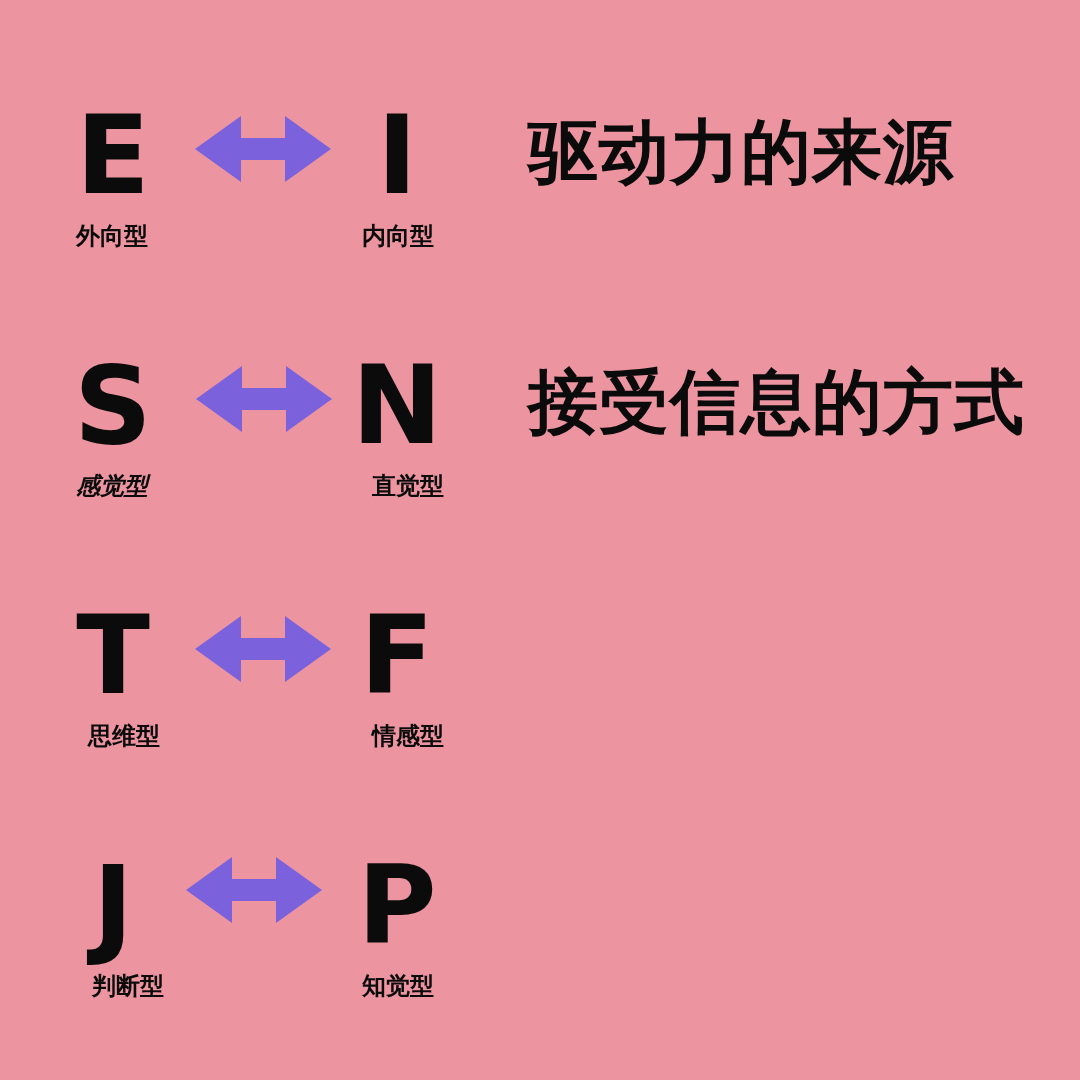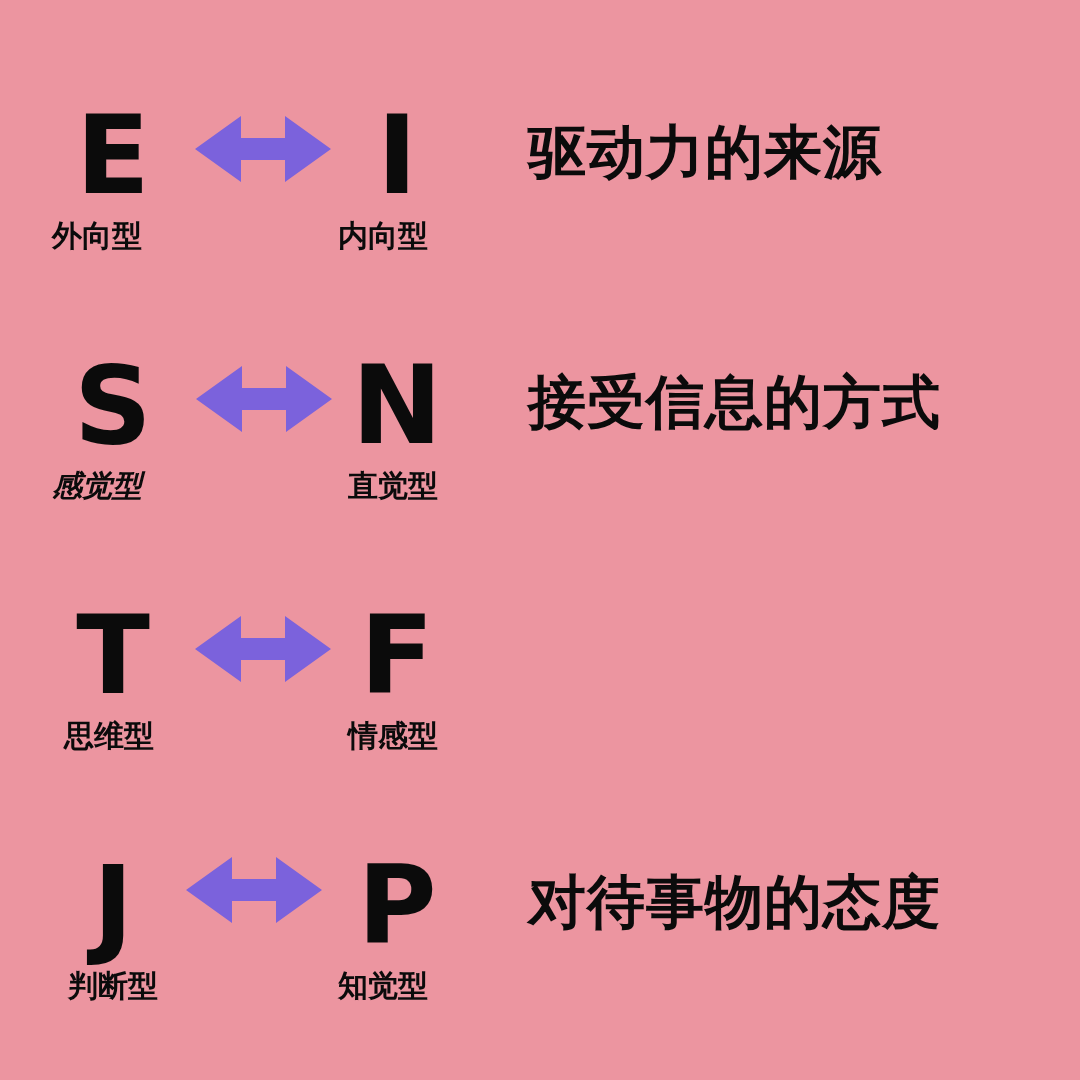--- a/index.html
+++ b/index.html
@@ -1,22 +1,22 @@
 <!DOCTYPE html>
 <html><head>
 <meta charset="utf-8">
 <style>
   html, body { margin:0; padding:0; }
   body { width:1080px; height:1080px; background:#ec95a0; position:relative; overflow:hidden;
          font-family:"DejaVu Sans","Liberation Sans",sans-serif; color:#0b0b0b; }
   .row { position:absolute; left:0; width:1080px; height:250px; }
   .letter { position:absolute; width:110px; text-align:center; font-weight:bold; font-size:108px; line-height:108px; top:0; }
-  .sub { position:absolute; width:120px; font-weight:bold; font-size:30px; line-height:32px; top:118px; }
+  .sub { position:absolute; width:120px; text-align:center; font-weight:bold; font-size:24px; line-height:32px; top:118px; }
   .arrow { position:absolute; top:14px; width:136px; height:66px; }
-  .title { position:absolute; left:528px; top:2px; font-weight:bold; font-size:58px; line-height:96px; white-space:nowrap; letter-spacing:1px; }
+  .title { position:absolute; left:528px; top:2px; font-weight:bold; font-size:70px; line-height:96px; white-space:nowrap; letter-spacing:1px; }
 </style>
 </head>
 <body>
 
 <div class="row" style="top:102px;">
   <div class="letter" style="left:58px;">E</div>
   <div class="sub" style="left:52px;">外向型</div>
   <svg class="arrow" style="left:195px;" viewBox="0 0 136 66">
       <polygon points="0,33 46,0 46,22 90,22 90,0 136,33 90,66 90,44 46,44 46,66" fill="#7b62dc"></polygon>
     </svg>
@@ -47,14 +47,13 @@
 </div>
 
 <div class="row" style="top:852px;">
   <div class="letter" style="left:58px;">J</div>
   <div class="sub" style="left:68px;">判断型</div>
   <svg class="arrow" style="left:186px;top:5px;" viewBox="0 0 136 66">
       <polygon points="0,33 46,0 46,22 90,22 90,0 136,33 90,66 90,44 46,44 46,66" fill="#7b62dc"></polygon>
     </svg>
   <div class="letter" style="left:342px;">P</div>
   <div class="sub" style="left:338px;">知觉型</div>
-  <div class="title">对待事物的态度</div>
 </div>
 
 </body></html>

